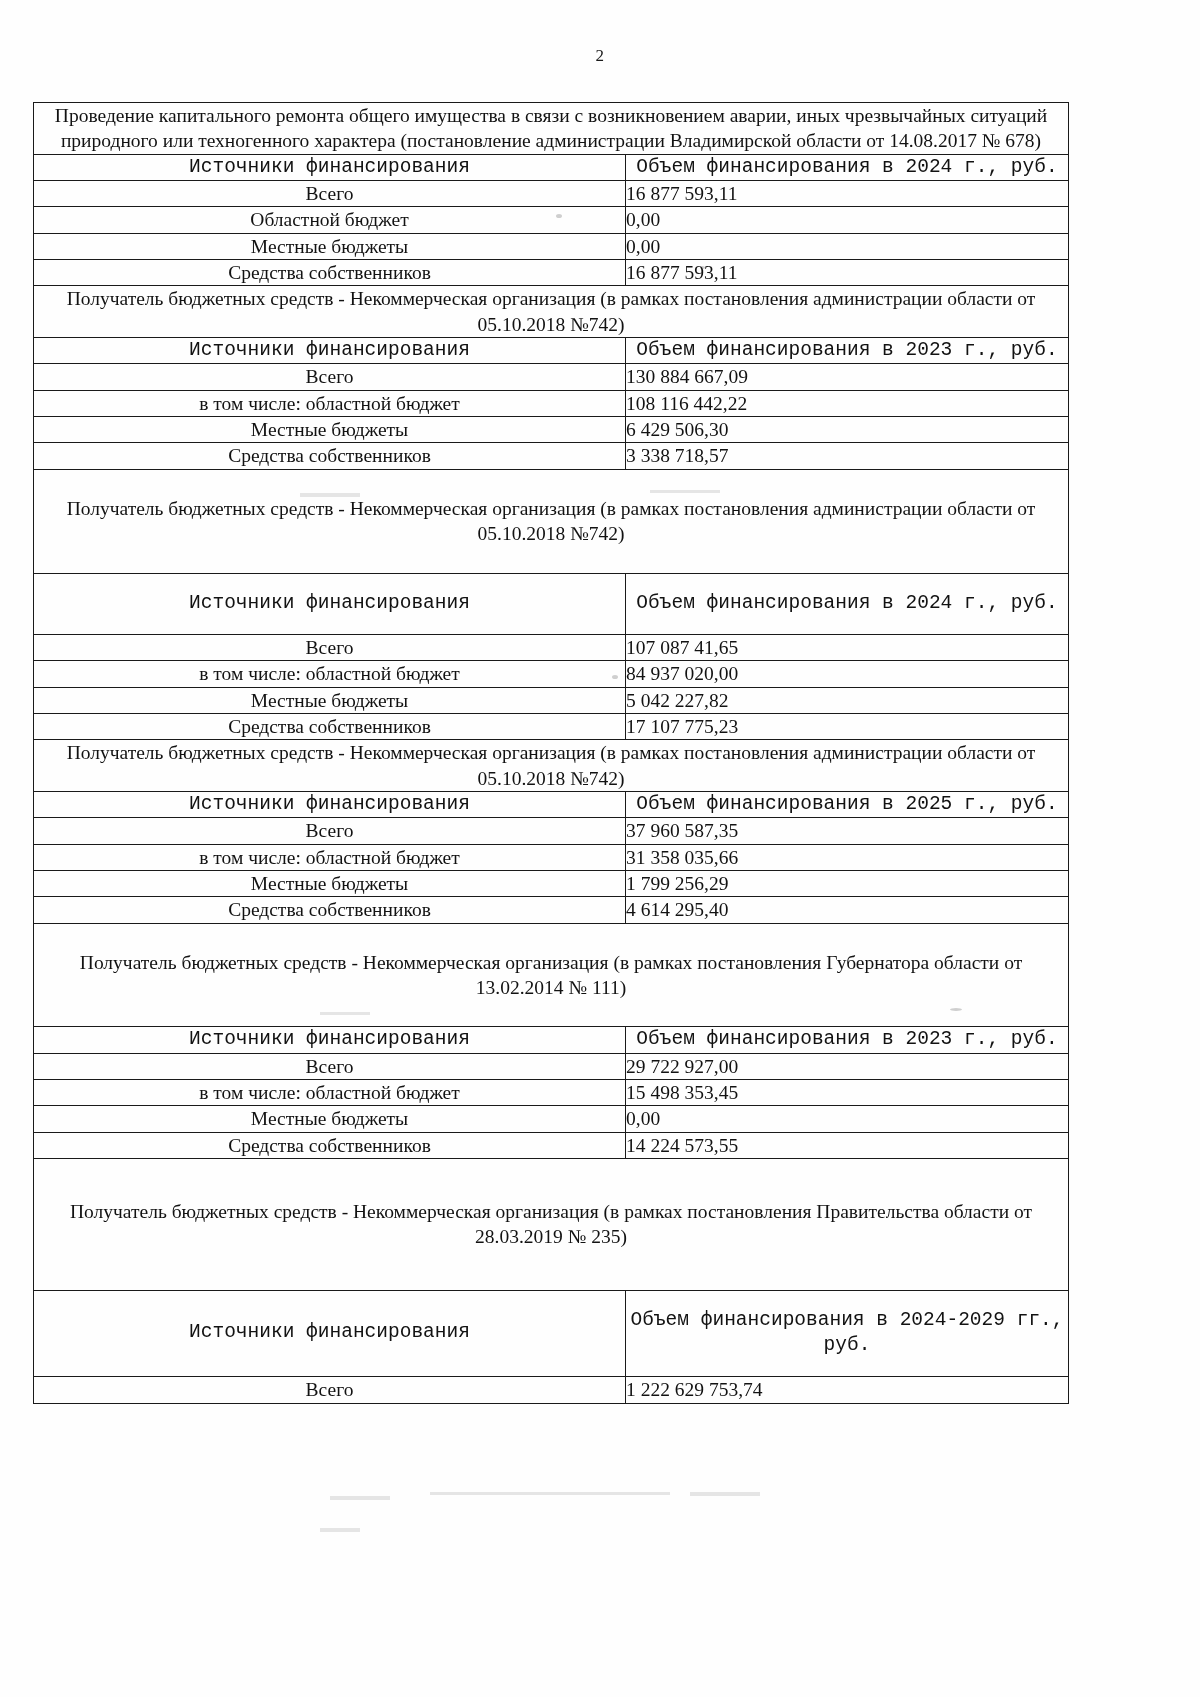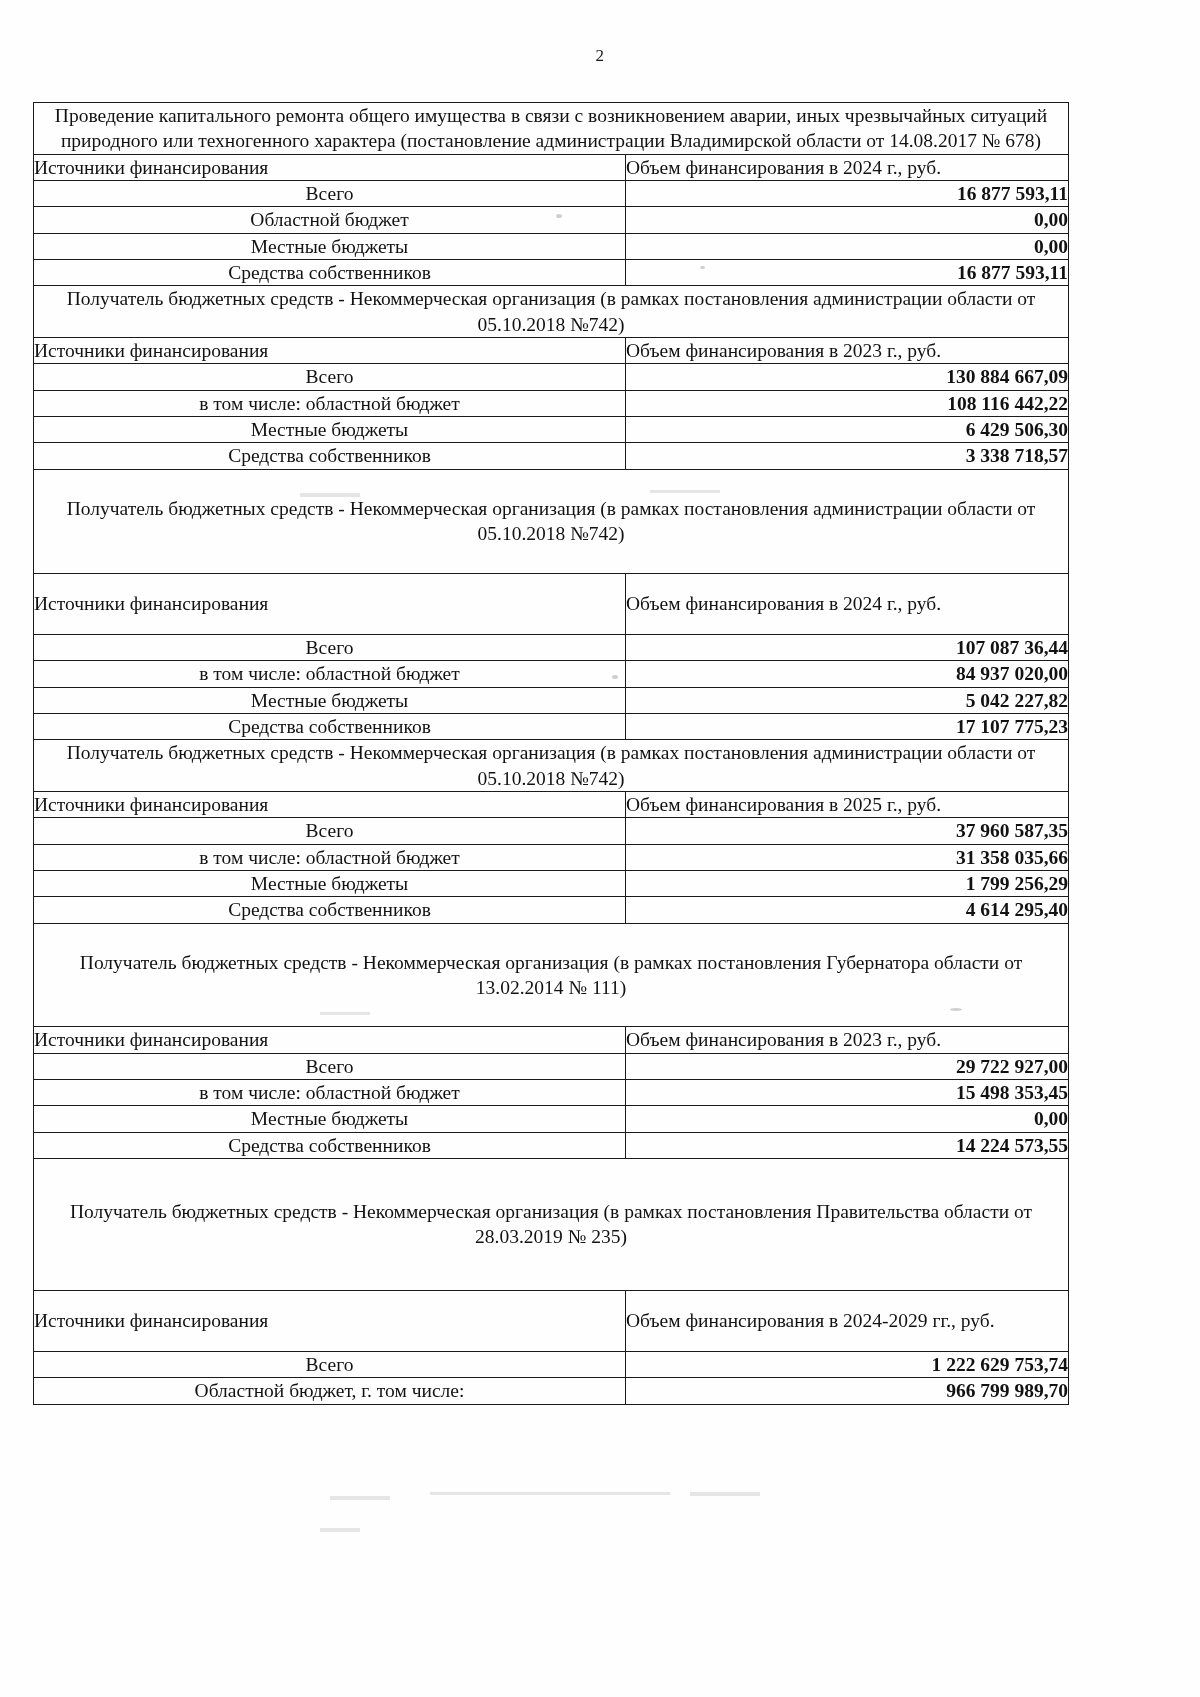--- a/index.html
+++ b/index.html
@@ -63,41 +63,41 @@
     padding-top: 26px;
     padding-bottom: 26px;
   }
   td.section-title.taller {
     padding-top: 40px;
     padding-bottom: 40px;
   }
 
   
   td.col-head {
-    text-align: left;
+    text-align: center;
     padding: 6px 8px 7px 8px;
     font-size: 19.5px;
+    font-family: Liberation Mono, monospace;
   }
   td.col-head.pad-lg {
     padding-top: 17px;
     padding-bottom: 18px;
   }
 
   
   td.label-cell {
     text-align: center;
     padding: 5px 6px 6px 7px;
     font-size: 19.5px;
   }
   td.value-cell {
-    text-align: right;
+    text-align: left;
     padding: 5px 10px 6px 6px;
     font-size: 19.5px;
     font-variant-numeric: tabular-nums;
-    font-weight: bold;
   }
 
   
   .speckle {
     position: absolute;
     background: rgba(40,40,40,0.22);
     border-radius: 50%;
     pointer-events: none;
   }
   .smudge {
@@ -171,21 +171,21 @@
 
         <tr>
           <td class="section-title tall" colspan="2">Получатель бюджетных средств - Некоммерческая организация (в рамках постановления администрации области от 05.10.2018 №742)</td>
         </tr>
         <tr>
           <td class="col-head pad-lg">Источники финансирования</td>
           <td class="col-head pad-lg">Объем финансирования в 2024 г., руб.</td>
         </tr>
         <tr>
           <td class="label-cell">Всего</td>
-          <td class="value-cell">107 087 36,44</td>
+          <td class="value-cell">107 087 41,65</td>
         </tr>
         <tr>
           <td class="label-cell">в том числе: областной бюджет</td>
           <td class="value-cell">84 937 020,00</td>
         </tr>
         <tr>
           <td class="label-cell">Местные бюджеты</td>
           <td class="value-cell">5 042 227,82</td>
         </tr>
         <tr>
@@ -244,24 +244,20 @@
         <tr>
           <td class="section-title taller" colspan="2">Получатель бюджетных средств - Некоммерческая организация (в рамках постановления Правительства области от 28.03.2019 № 235)</td>
         </tr>
         <tr>
           <td class="col-head pad-lg">Источники финансирования</td>
           <td class="col-head pad-lg">Объем финансирования в 2024-2029 гг., руб.</td>
         </tr>
         <tr>
           <td class="label-cell">Всего</td>
           <td class="value-cell">1 222 629 753,74</td>
-        </tr>
-        <tr>
-          <td class="label-cell">Областной бюджет, г. том числе:</td>
-          <td class="value-cell">966 799 989,70</td>
         </tr>
       </tbody>
     </table>
   </div>
 
   <div class="speckle" style="left:556px; top:214px; width:6px; height:4px;"></div>
   <div class="speckle" style="left:700px; top:266px; width:5px; height:3px;"></div>
   <div class="smudge" style="left:650px; top:490px; width:70px; height:3px;"></div>
   <div class="smudge" style="left:300px; top:493px; width:60px; height:4px;"></div>
   <div class="speckle" style="left:612px; top:675px; width:6px; height:4px;"></div>

